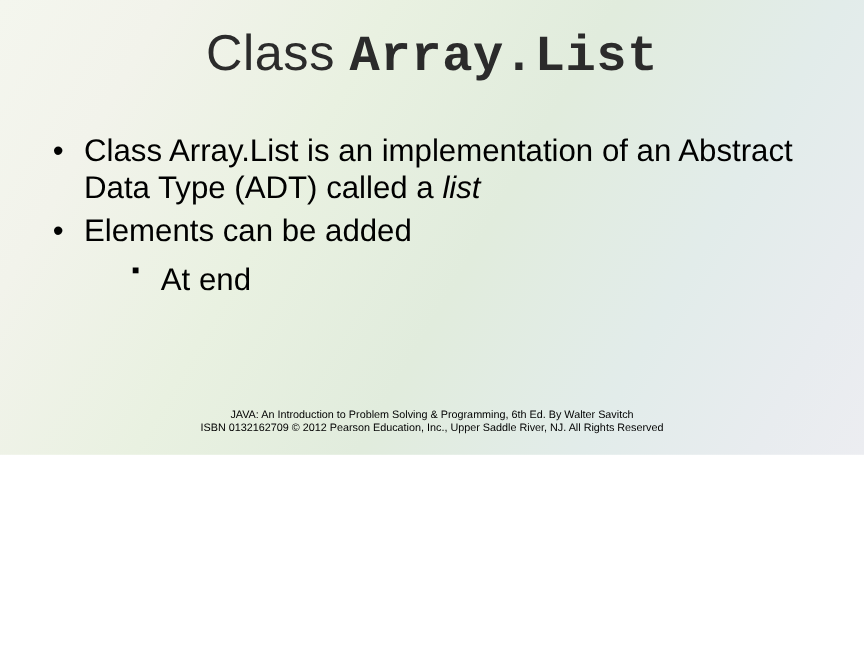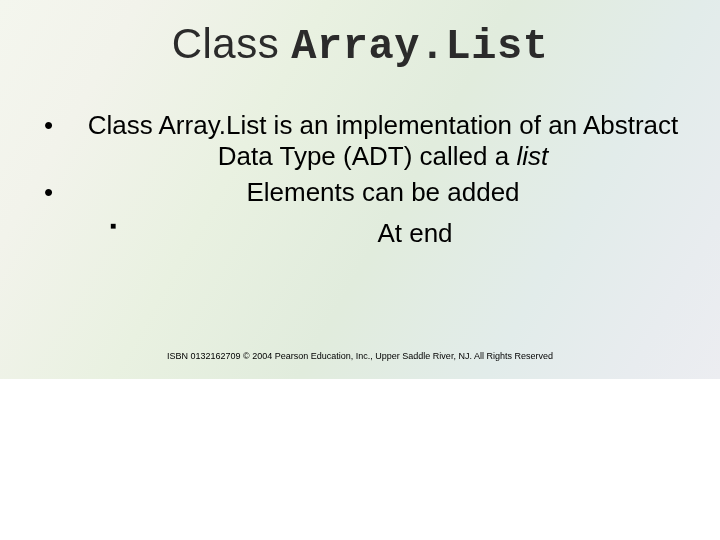--- a/index.html
+++ b/index.html
@@ -46,21 +46,20 @@
     position: absolute;
     top: 110px;
     left: 36px;
     right: 24px;
     color: #000;
   }
   ul.top {
     list-style: none;
     margin: 0;
     padding: 0;
-    text-align: center;
   }
   ul.top > li {
     position: relative;
     padding-left: 34px;
     font-size: 26px;
     line-height: 1.18;
     margin-bottom: 6px;
   }
   ul.top > li::before {
     content: "•";
@@ -121,16 +120,17 @@
       <li>
         <span>Elements can be added</span>
         <ul class="sub">
           <li>At end</li>
         </ul>
       </li>
     </ul>
   </div>
 
   <div class="footer">
-    <div>ISBN 0132162709 © 2004 Pearson Education, Inc., Upper Saddle River, NJ. All Rights Reserved</div>
+    <div>JAVA: An Introduction to Problem Solving &amp; Programming, 6th Ed. By Walter Savitch</div>
+    <div>ISBN 0132162709 © 2012 Pearson Education, Inc., Upper Saddle River, NJ. All Rights Reserved</div>
   </div>
 
 </div>
 
 </body></html>

